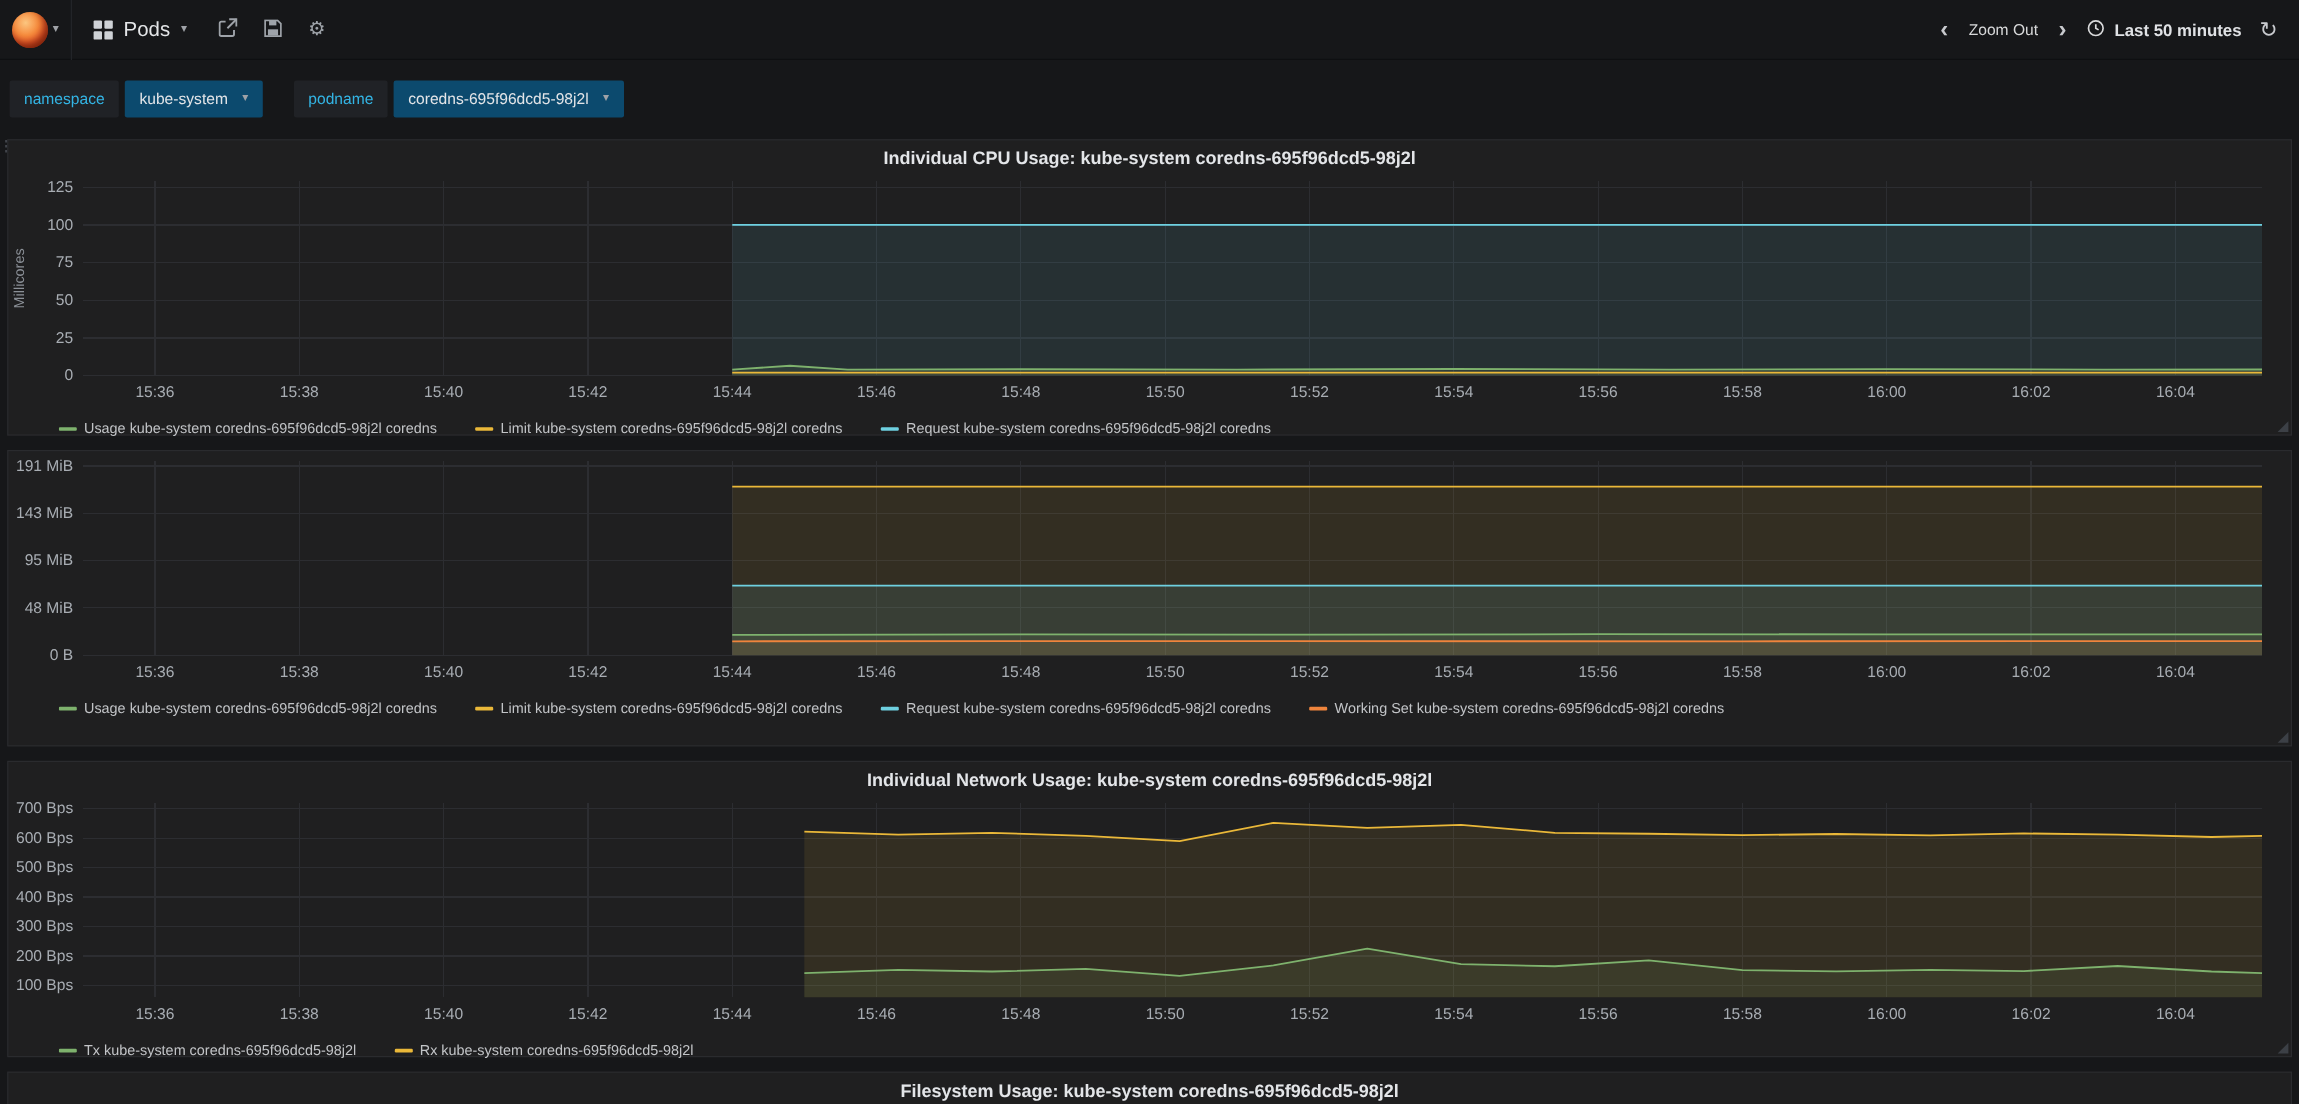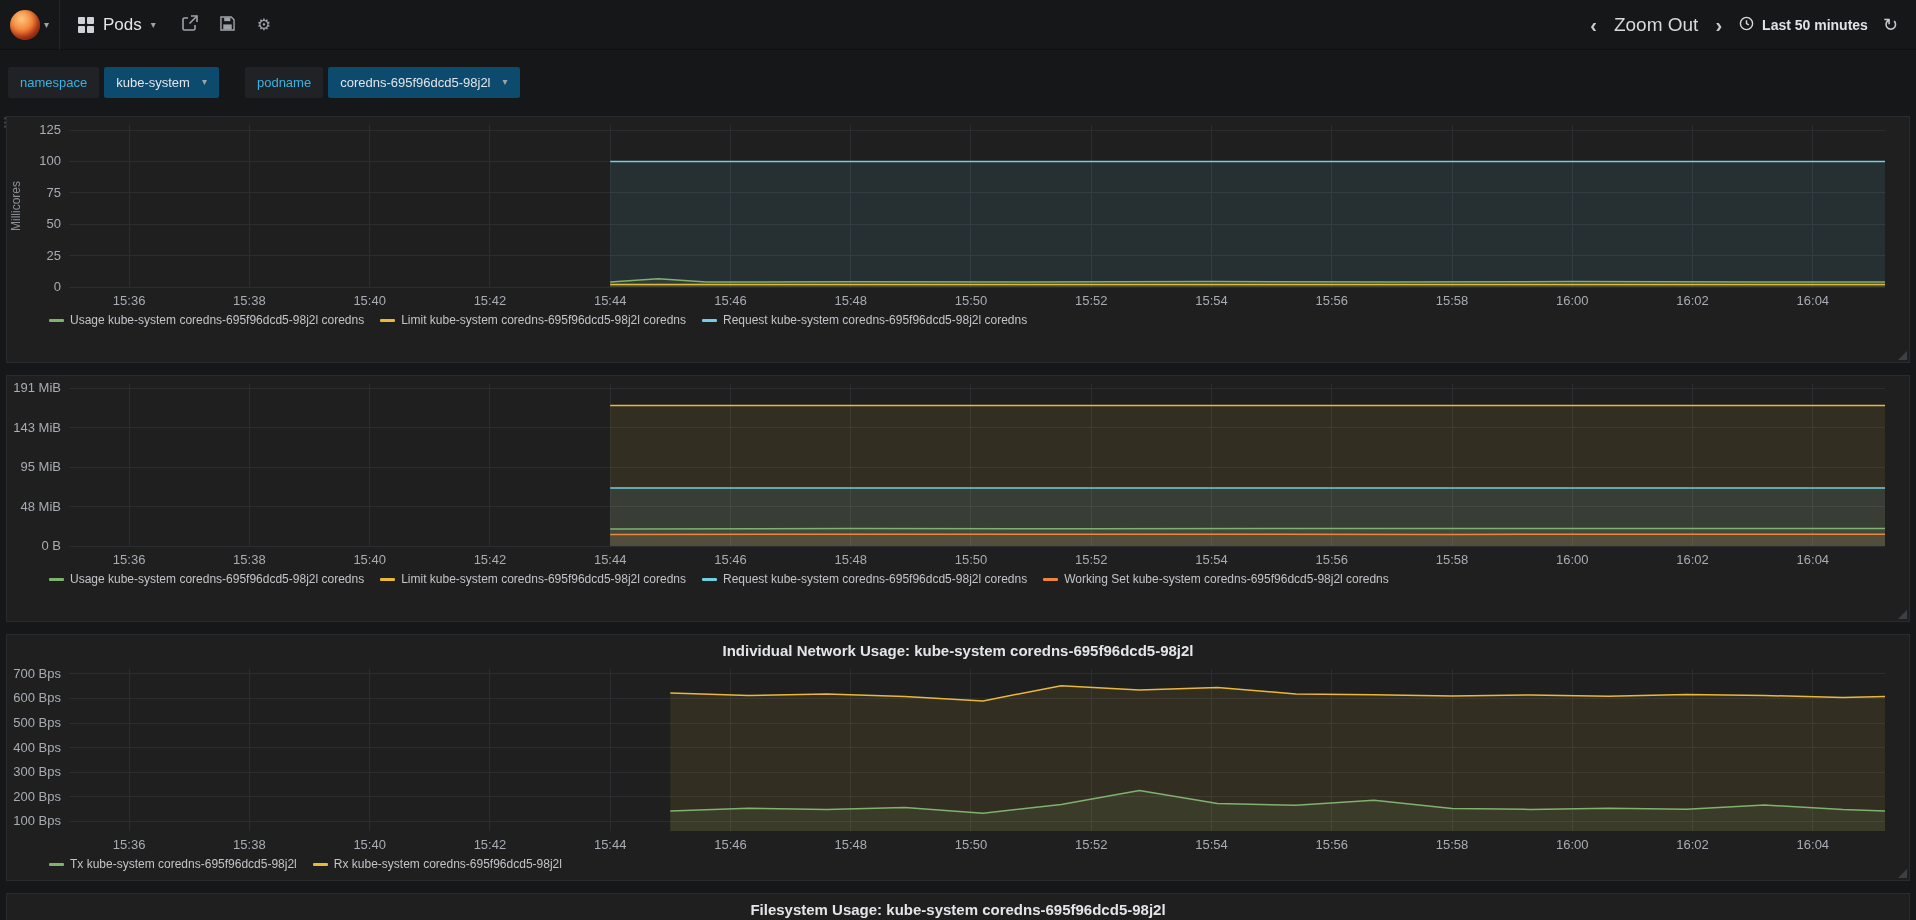--- a/index.html
+++ b/index.html
@@ -14,41 +14,41 @@
   .caret{font-size:10px;color:#9fa2a7;line-height:1}
   .dash-picker{display:flex;align-items:center;gap:9px;padding:16px 18px;height:50px;cursor:pointer}
   .grid-icon{display:grid;grid-template-columns:7px 7px;grid-gap:2px}
   .grid-icon i{width:7px;height:7px;background:#cfd2d6;border-radius:1px}
   .dash-title{font-size:17px;color:#e4e6e8}
   .nav-actions{display:flex;align-items:center;gap:22px;margin-left:8px}
   .nav-actions .icon-btn{display:flex;align-items:center;color:#9ea3a9}
   .glyph-icon{font-size:16px;color:#9ea3a9;line-height:1}
   .nav-right{margin-left:auto;display:flex;align-items:center;gap:15px}
   .chev{font-size:20px;color:#c8cace;font-weight:bold;line-height:1;padding:0 2px}
-  .zoom-out-label{font-size:19px;color:#d8d9da}
+  .zoom-out-label{font-size:13px;color:#d8d9da}
   .time-picker{display:flex;align-items:center;gap:8px;font-size:14px;font-weight:bold;color:#e0e2e5}
   .refresh-glyph{font-size:18px;color:#c8cace;line-height:1}
 
   
   .submenu{height:64px;display:flex;align-items:center;padding:0 8px;gap:26px}
   .var-group{display:flex;align-items:center;gap:5px}
   .var-label{color:#33b5e5;font-size:13px;background:#202226;padding:8px 12px;border-radius:2px}
   .var-value{background:#0c4a6e;padding:8px 12px;font-size:13px;color:#e3e5e8;display:flex;gap:12px;align-items:center;border-radius:2px;cursor:pointer}
 
   
   .panels{padding:2px 6px 0 6px}
   .panel{background:#1f1f20;border:1px solid #2a2b2e;margin-bottom:12px;position:relative;height:247px}
   .panel-title{text-align:center;font-size:15px;font-weight:bold;color:#e3e5e8;padding-top:7px;height:26px;cursor:pointer}
   .chart-svg{display:block}
   .chart-svg text{fill:#a8adb3;font-size:13px;font-family:"Liberation Sans",sans-serif}
   .chart-svg .ytick{text-anchor:end}
   .chart-svg .xtick{text-anchor:middle}
   .chart-svg .axis-label{font-size:12px;fill:#8b9097;text-anchor:middle}
   .chart-svg .grid{stroke:#2c2d31;stroke-width:1;shape-rendering:crispEdges}
-  .legend{display:flex;gap:16px;margin-left:42px;align-items:flex-start;height:25px;flex-wrap:nowrap;overflow:hidden}
+  .legend{display:flex;gap:32px;margin-left:42px;align-items:flex-end;height:25px;flex-wrap:nowrap;overflow:hidden}
   .legend-item{display:flex;align-items:center;gap:6px;cursor:pointer;white-space:nowrap}
   .legend-dash{width:15px;height:3px;border-radius:1px;display:inline-block}
   .legend-text{font-size:12px;color:#c2c4c7}
   .resize-handle{position:absolute;right:2px;bottom:2px;width:0;height:0;border-left:9px solid transparent;border-bottom:9px solid #3c4046;cursor:nwse-resize}
   .row-handle{position:absolute;left:2px;top:116px;color:#41454b;font-size:15px;line-height:1;cursor:move}
 </style>
 </head>
 <body>
 
 <div class="navbar">
@@ -132,20 +132,21 @@
       <span class="caret">▾</span>
     </div>
   </div>
 </div>
 
 <span class="row-handle">⠿</span>
 
 <div class="panels">
 
   <div class="panel">
+    <div class="panel-title">Individual CPU Usage: kube-system coredns-695f96dcd5-98j2l</div>
     <svg class="chart-svg" width="1902" height="196">
         <line x1="122.13245033112574" x2="122.13245033112574" y1="8" y2="170" class="grid"></line>
         <line x1="242.39735099337722" x2="242.39735099337722" y1="8" y2="170" class="grid"></line>
         <line x1="362.6622516556287" x2="362.6622516556287" y1="8" y2="170" class="grid"></line>
         <line x1="482.9271523178802" x2="482.9271523178802" y1="8" y2="170" class="grid"></line>
         <line x1="603.1920529801316" x2="603.1920529801316" y1="8" y2="170" class="grid"></line>
         <line x1="723.4569536423832" x2="723.4569536423832" y1="8" y2="170" class="grid"></line>
         <line x1="843.7218543046346" x2="843.7218543046346" y1="8" y2="170" class="grid"></line>
         <line x1="963.9867549668861" x2="963.9867549668861" y1="8" y2="170" class="grid"></line>
         <line x1="1084.2516556291375" x2="1084.2516556291375" y1="8" y2="170" class="grid"></line>

